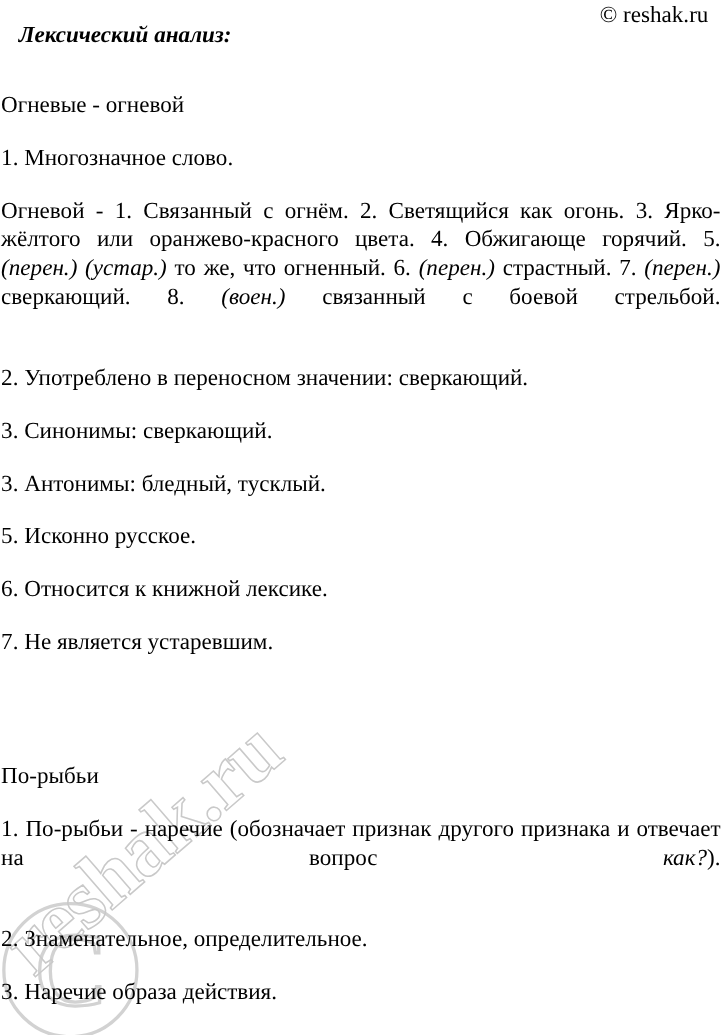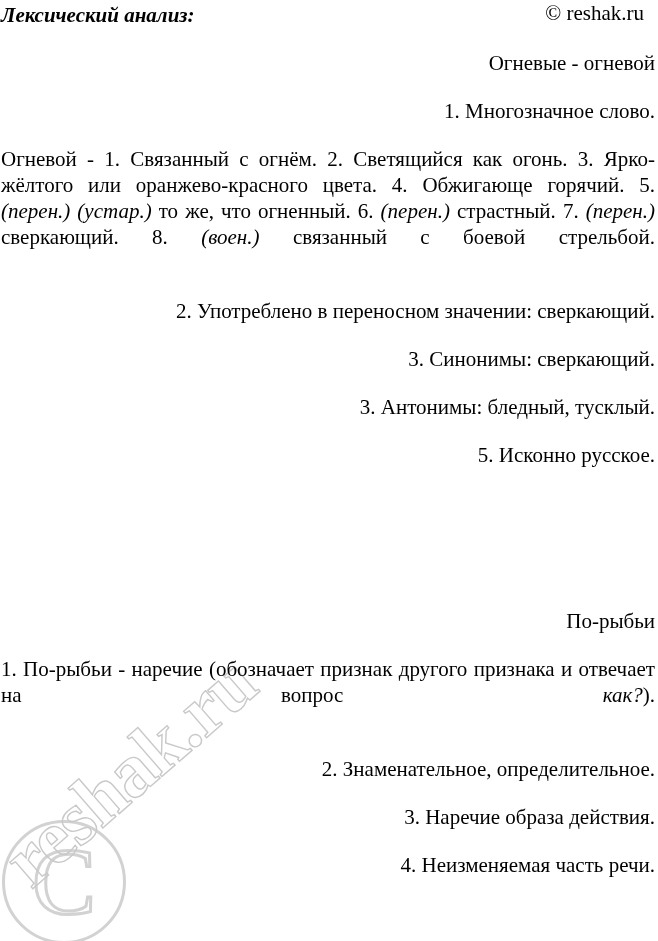--- a/index.html
+++ b/index.html
@@ -75,28 +75,28 @@
     font-size: 21px;
     line-height: 26px;
     white-space: nowrap;
     z-index: 3;
   }
 
   .section-title {
     font-style: italic;
     font-size: 21px;
     line-height: 26px;
-    margin: 0;
+    margin: 16px;
   }
 
   .para {
     font-size: 21px;
     line-height: 26px;
     margin: 0;
-    text-align: right;
+    text-align: left;
   }
   .para.justify {
     text-align: justify;
     text-justify: inter-word;
   }
   .para.justify::after {
     content: "";
     display: inline-block;
     width: 100%;
   }
@@ -137,21 +137,23 @@
   <div class="gap-md"></div>
 
   <p class="para">2. Употреблено в переносном значении: сверкающий.</p>
   <div class="gap-md"></div>
   <p class="para">3. Синонимы: сверкающий.</p>
   <div class="gap-md"></div>
   <p class="para">3. Антонимы: бледный, тусклый.</p>
   <div class="gap-md"></div>
   <p class="para">5. Исконно русское.</p>
   <div class="gap-md"></div>
+  <p class="para">6. Относится к книжной лексике.</p>
   <div class="gap-md"></div>
+  <p class="para">7. Не является устаревшим.</p>
 
   <div class="gap-lg"></div>
 
 
   <div class="gap-md"></div>
 
   <p class="para">По-рыбьи</p>
 
   <div class="gap-md"></div>
 

